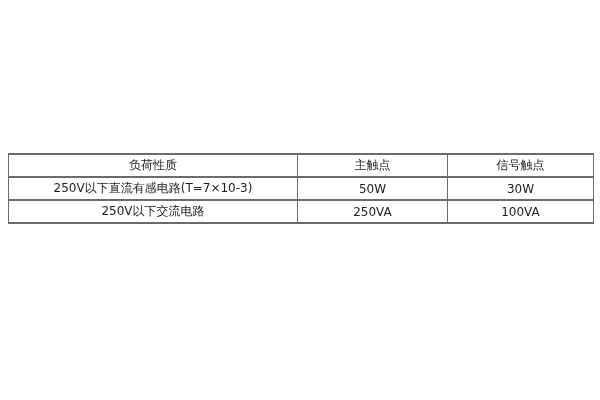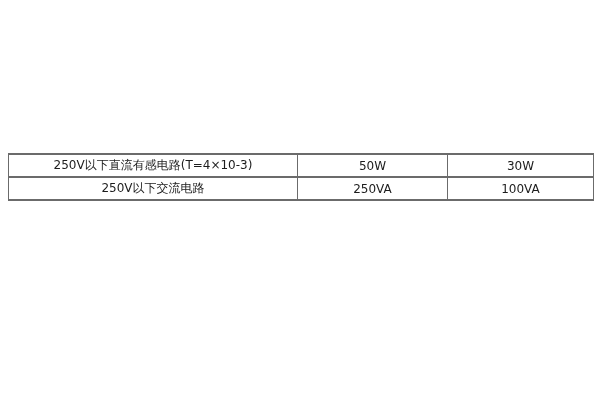--- a/index.html
+++ b/index.html
@@ -49,21 +49,26 @@
 
 <div class="page">
   <table class="spec">
     <colgroup>
       <col class="c1">
         <col class="c2">
         <col class="c3">
     </colgroup>
     <tbody>
       <tr>
-        <td>250V以下直流有感电路(T=4×10-3)</td>
+        <th>负荷性质</th>
+        <th>主触点</th>
+        <th>信号触点</th>
+      </tr>
+      <tr>
+        <td>250V以下直流有感电路(T=7×10-3)</td>
         <td>50W</td>
         <td>30W</td>
       </tr>
       <tr>
         <td>250V以下交流电路</td>
         <td>250VA</td>
         <td>100VA</td>
       </tr>
     </tbody>
   </table>

